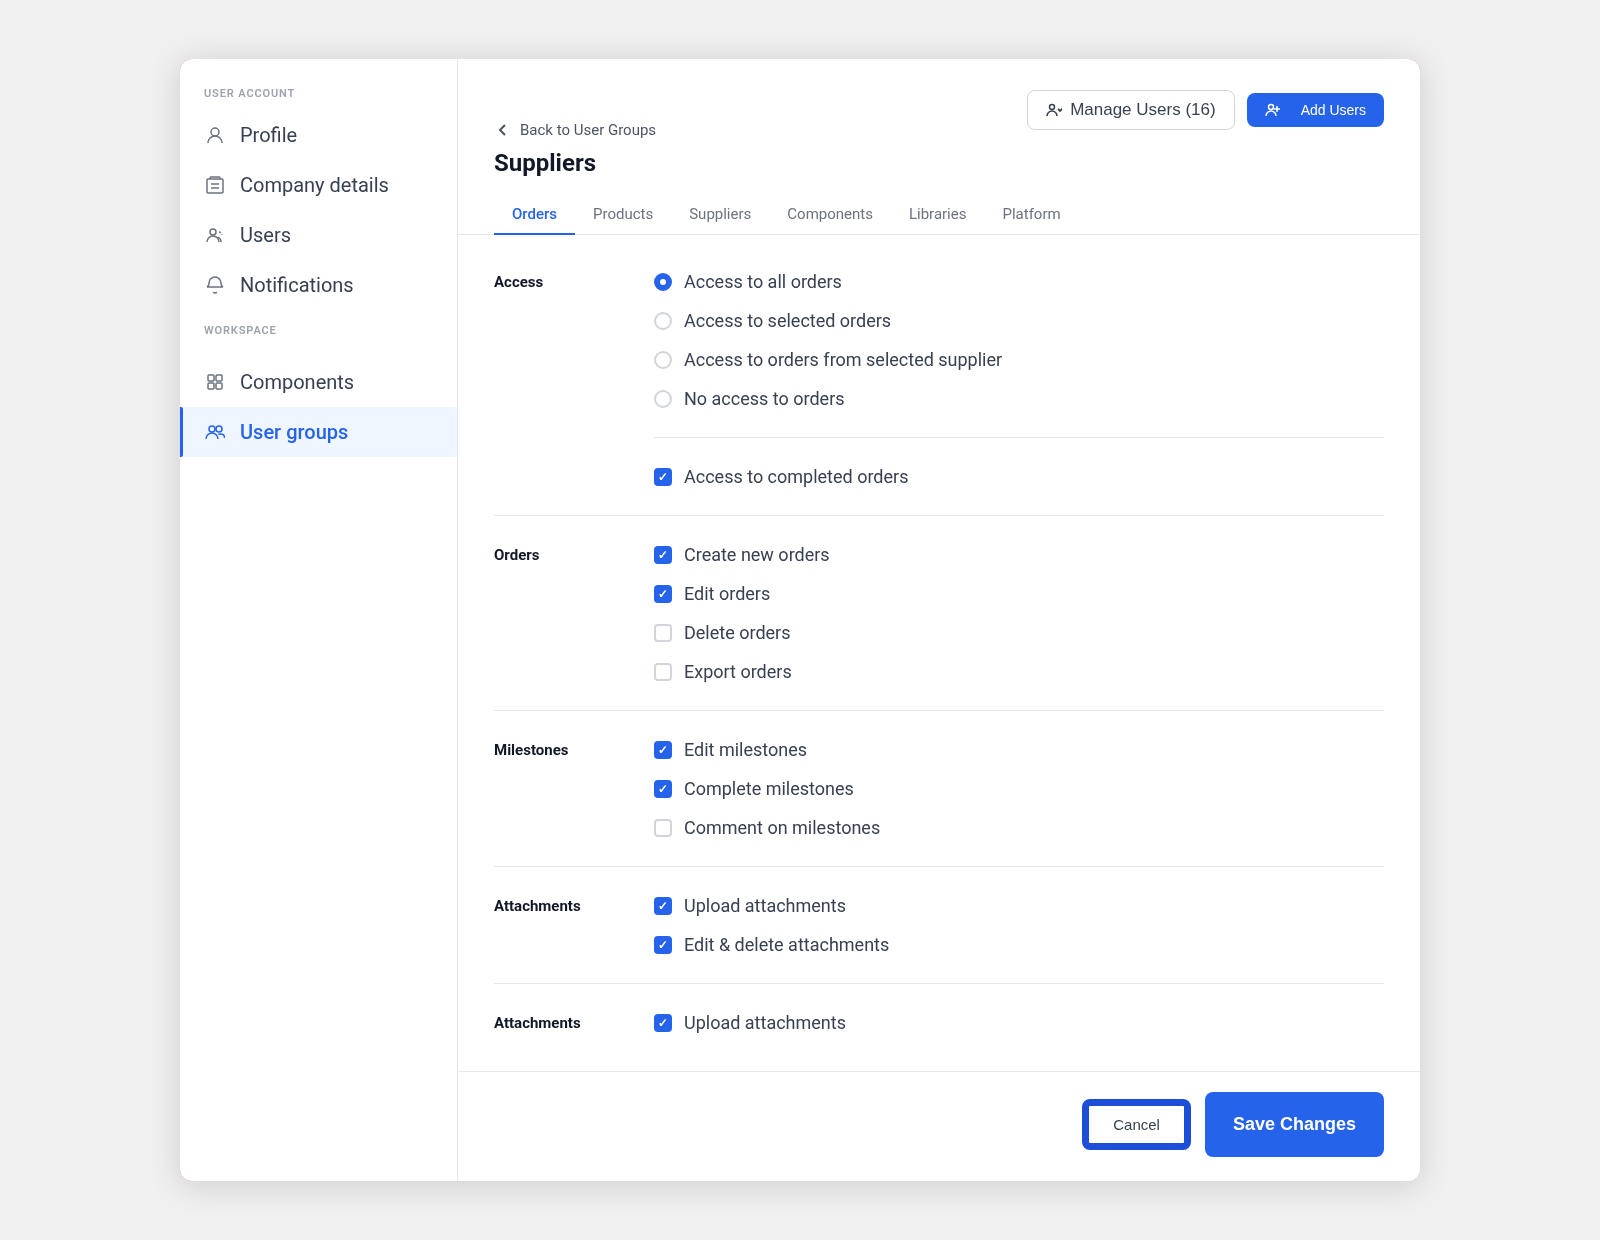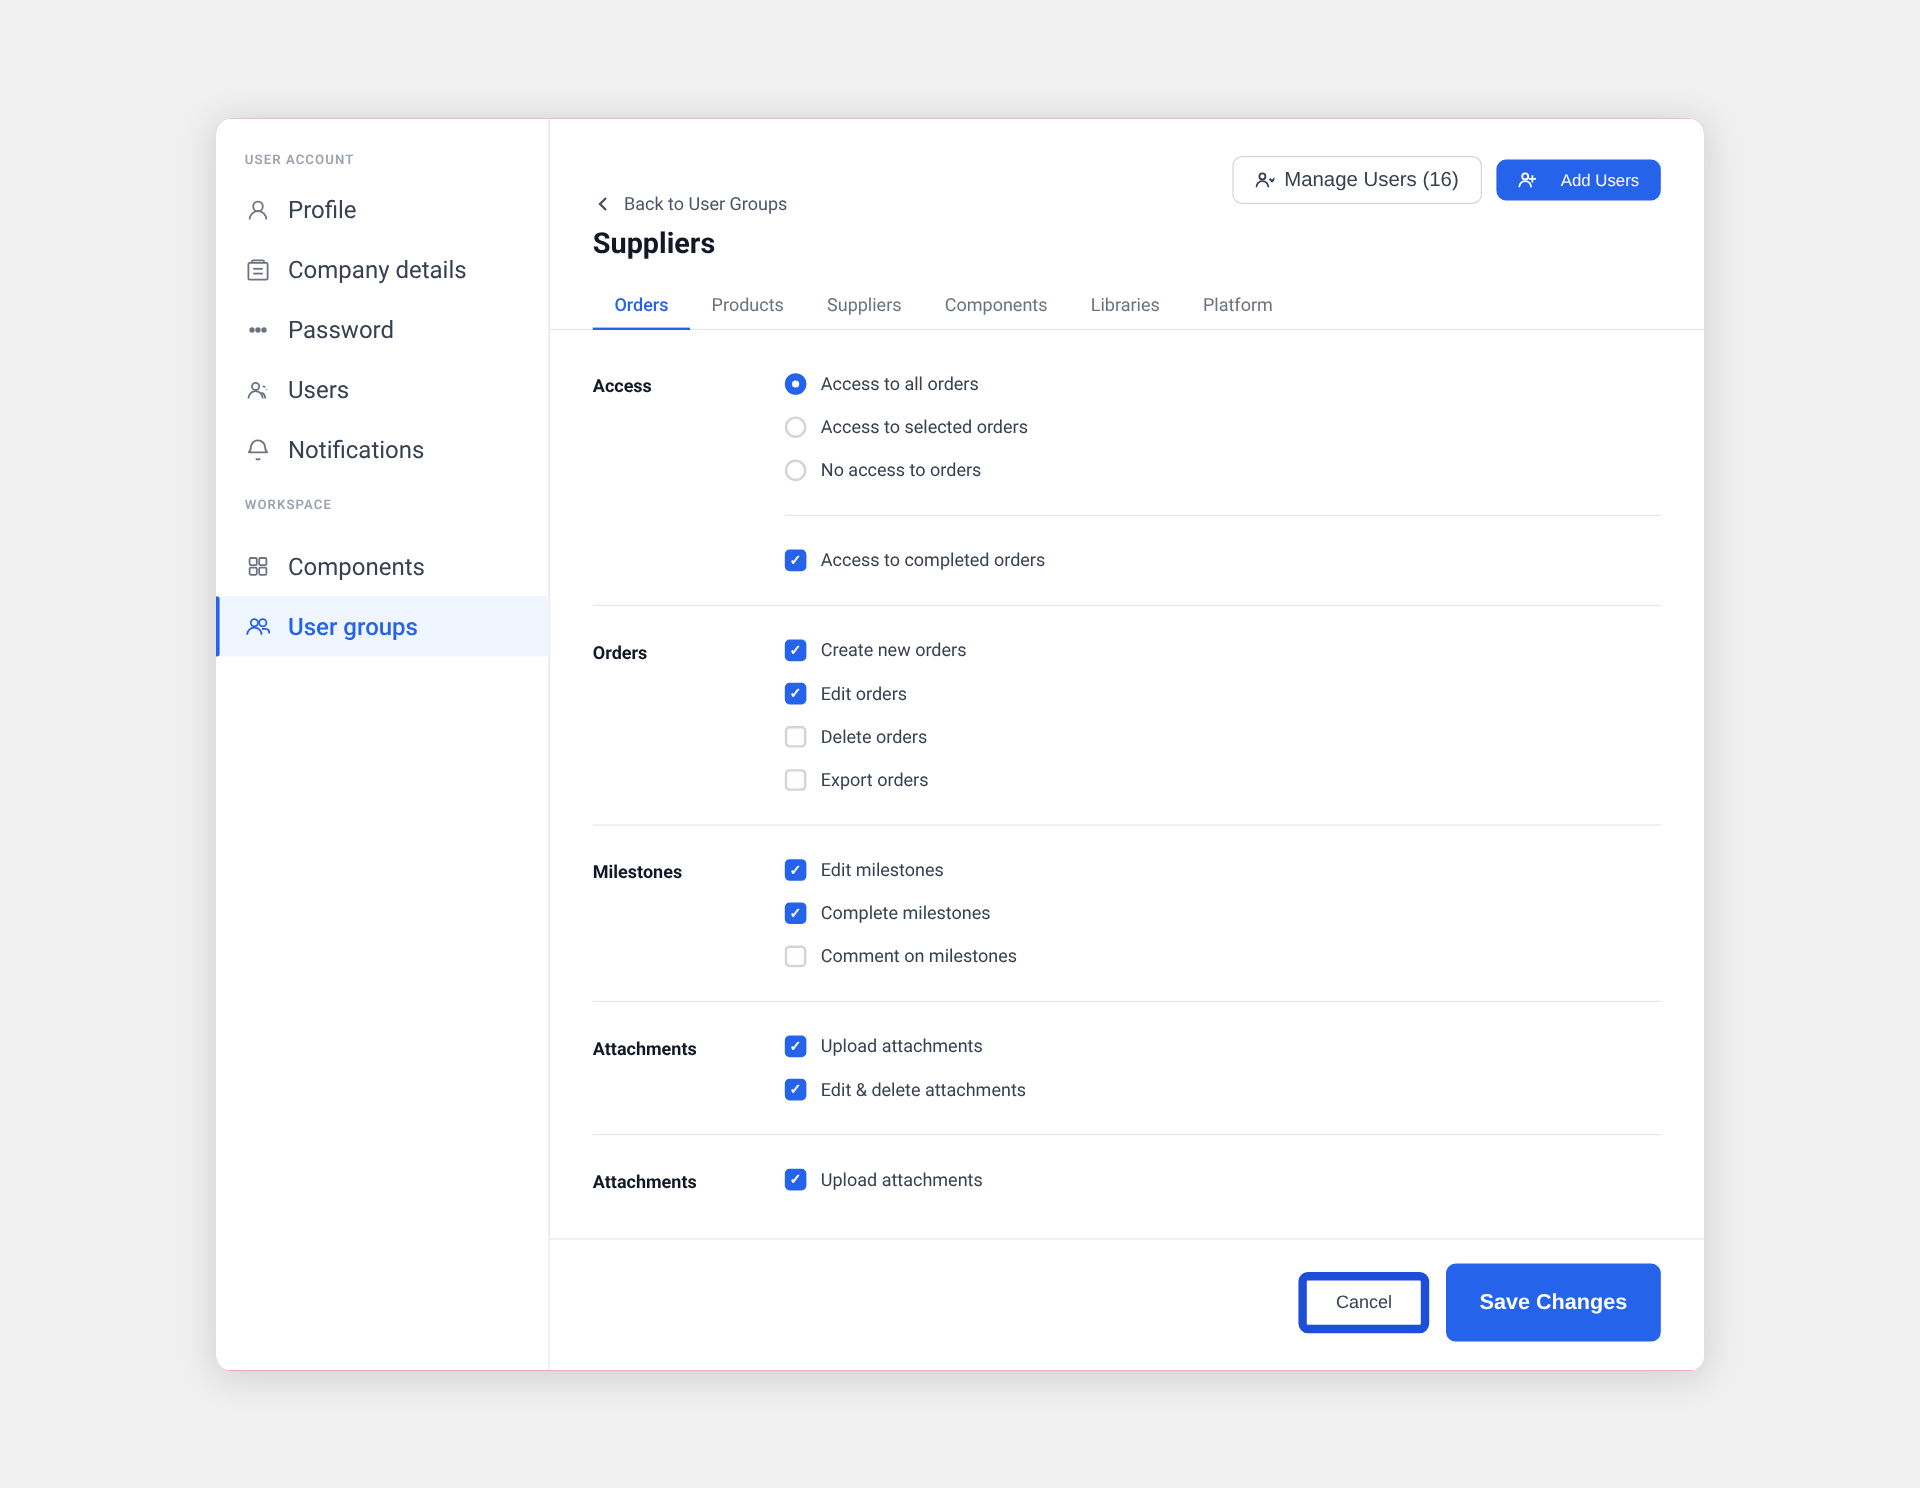--- a/index.html
+++ b/index.html
@@ -192,21 +192,21 @@
     .section-options {
       display: flex;
       flex-direction: column;
       gap: 18px;
       flex: 1;
     }
     .option-row {
       display: flex;
       align-items: center;
       gap: 12px;
-      font-size: 15px;
+      font-size: 18px;
       color: #374151;
     }
     
     .radio-custom {
       width: 18px;
       height: 18px;
       border-radius: 50%;
       border: 2px solid #d1d5db;
       display: flex;
       align-items: center;
@@ -310,30 +310,20 @@
         <svg width="20" height="20" viewBox="0 0 20 20" fill="none" stroke="#6b7280" stroke-width="1.5">
           <rect x="2" y="4" width="16" height="14" rx="1"></rect>
           <path d="M5 4V3a1 1 0 011-1h8a1 1 0 011 1v1"></path>
           <line x1="6" y1="9" x2="14" y2="9"></line>
           <line x1="6" y1="13" x2="14" y2="13"></line>
         </svg>
       </span>
       <span>Company details</span>
     </div>
 
-    <div class="sidebar-item">
-      <span class="sidebar-icon">
-        <svg width="20" height="20" viewBox="0 0 20 20" fill="none" stroke="#6b7280" stroke-width="1.5">
-          <circle cx="5" cy="10" r="1.5" fill="#6b7280"></circle>
-          <circle cx="10" cy="10" r="1.5" fill="#6b7280"></circle>
-          <circle cx="15" cy="10" r="1.5" fill="#6b7280"></circle>
-        </svg>
-      </span>
-      <span>Password</span>
-    </div>
 
     <div class="sidebar-item">
       <span class="sidebar-icon">
         <svg width="20" height="20" viewBox="0 0 20 20" fill="none" stroke="#6b7280" stroke-width="1.5">
           <circle cx="8" cy="7" r="3"></circle>
           <path d="M2 17c0-3.314 2.686-6 6-6s6 2.686 6 6"></path>
           <path d="M14 7c1.657 0 3 1.343 3 3" stroke-dasharray="2"></path>
           <path d="M16 17c0-2.21-1.343-4.1-3.268-4.83"></path>
         </svg>
       </span>
@@ -429,20 +419,24 @@
           <div class="option-row">
             <div class="radio-custom checked"></div>
             <span>Access to all orders</span>
           </div>
           <div class="option-row">
             <div class="radio-custom"></div>
             <span>Access to selected orders</span>
           </div>
           <div class="option-row">
             <div class="radio-custom"></div>
+            <span>Access to orders from selected supplier</span>
+          </div>
+          <div class="option-row">
+            <div class="radio-custom"></div>
             <span>No access to orders</span>
           </div>
 
           <hr class="section-divider">
 
           <div class="option-row">
             <div class="checkbox-custom checked"></div>
             <span>Access to completed orders</span>
           </div>
         </div>

